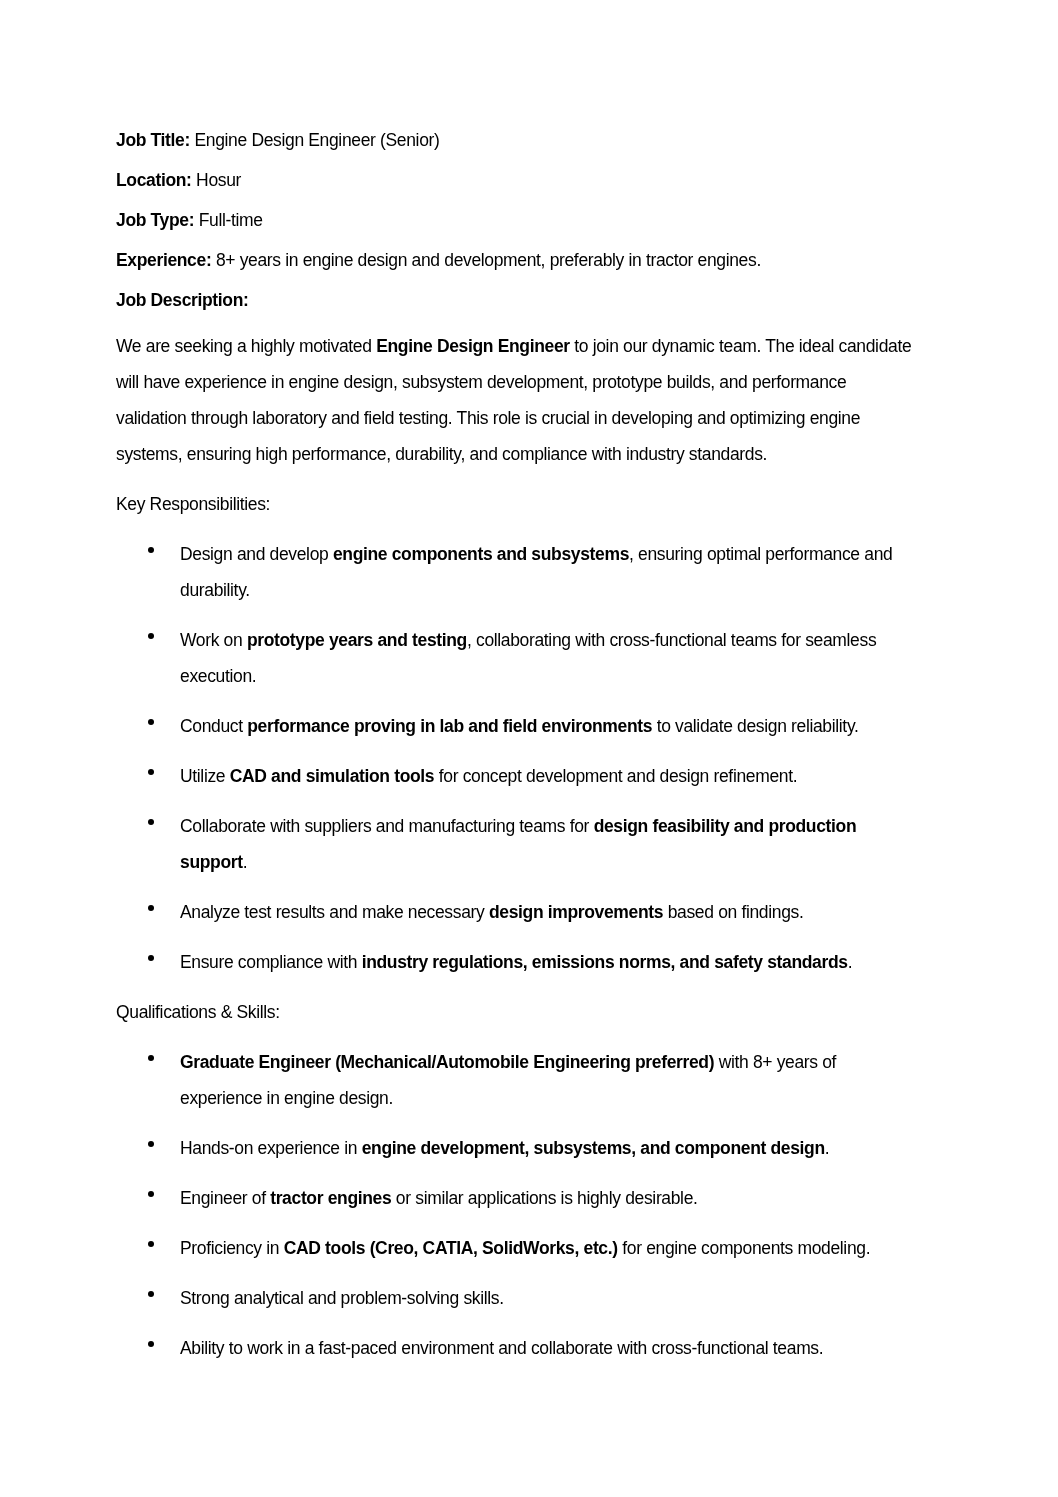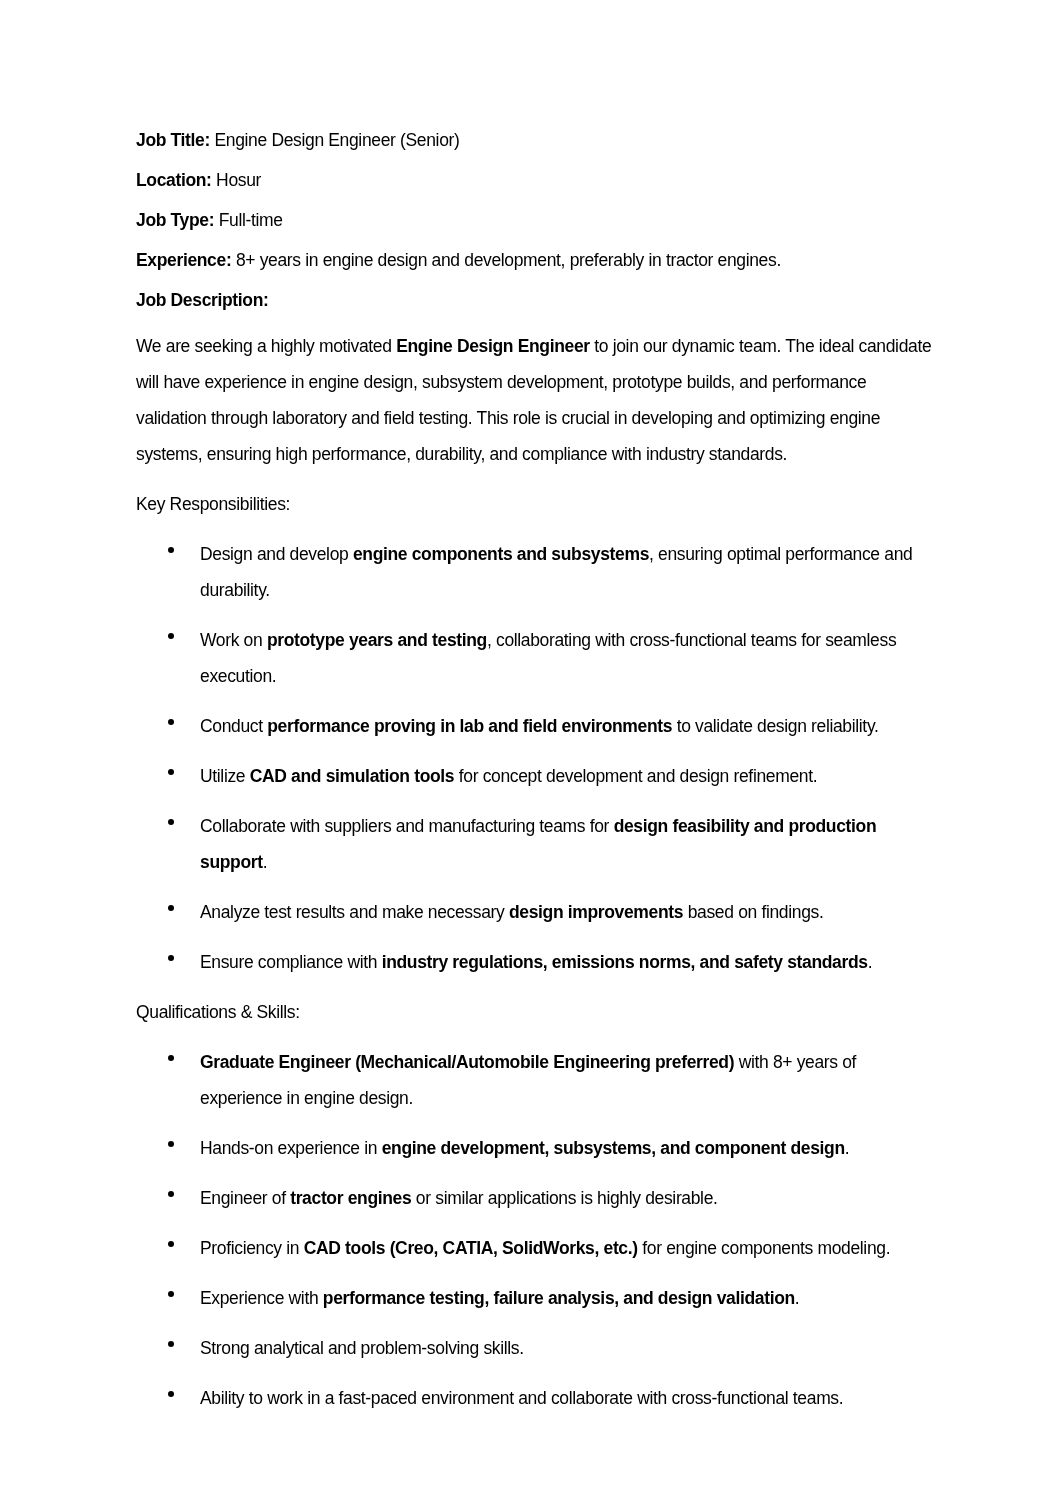--- a/index.html
+++ b/index.html
@@ -1,18 +1,18 @@
 <!DOCTYPE html>
 <html><head>
 <meta charset="utf-8">
 <style>
   html, body { margin: 0; padding: 0; background: #ffffff; }
   body { width: 1058px; height: 1497px; position: relative; overflow: hidden;
          font-family: "Liberation Sans", "DejaVu Sans", sans-serif; color: #000; }
-  .page { position: absolute; left: 136px; top: 128px; width: 800px; }
+  .page { position: absolute; left: 116px; top: 128px; width: 800px; }
   .p { font-size: 17.5px; line-height: 36px; margin: 0; letter-spacing: -0.35px; }
   .b { font-weight: bold; }
   .field { height: 40px; }
   .field .p { line-height: 24px; }
   .desc { margin-bottom: 14px; }
   .heading { margin-bottom: 14px; font-weight: normal; }
   ul.bullets { list-style: none; margin: 0; padding: 0; }
   ul.bullets li { position: relative; padding-left: 64px; margin-bottom: 14px; }
   ul.bullets li::before { content: ""; position: absolute; left: 32px; top: 11px;
        width: 6px; height: 6px; border-radius: 50%; background: #000; }
@@ -52,18 +52,17 @@
     <li class="p"><span>Ensure compliance with </span><span class="b">industry regulations, emissions norms, and safety standards</span><span>.</span></li>
   </ul>
 
   <p class="p heading">Qualifications &amp; Skills:</p>
 
   <ul class="bullets">
     <li class="p"><span></span><span class="b">Graduate Engineer (Mechanical/Automobile Engineering preferred)</span><span> with 8+ years of experience in engine design.</span></li>
     <li class="p"><span>Hands-on experience in </span><span class="b">engine development, subsystems, and component design</span><span>.</span></li>
     <li class="p"><span>Engineer of </span><span class="b">tractor engines</span><span> or similar applications is highly desirable.</span></li>
     <li class="p"><span>Proficiency in </span><span class="b">CAD tools (Creo, CATIA, SolidWorks, etc.)</span><span> for engine components modeling.</span></li>
-    <li class="p"><span>Experience with </span><span class="b">performance testing, failure analysis, and design validation</span><span>.</span></li>
     <li class="p"><span>Strong analytical and problem-solving skills.</span><span class="b"></span><span></span></li>
     <li class="p"><span>Ability to work in a fast-paced environment and collaborate with cross-functional teams.</span><span class="b"></span><span></span></li>
   </ul>
 
 </div>
 
 </body></html>

